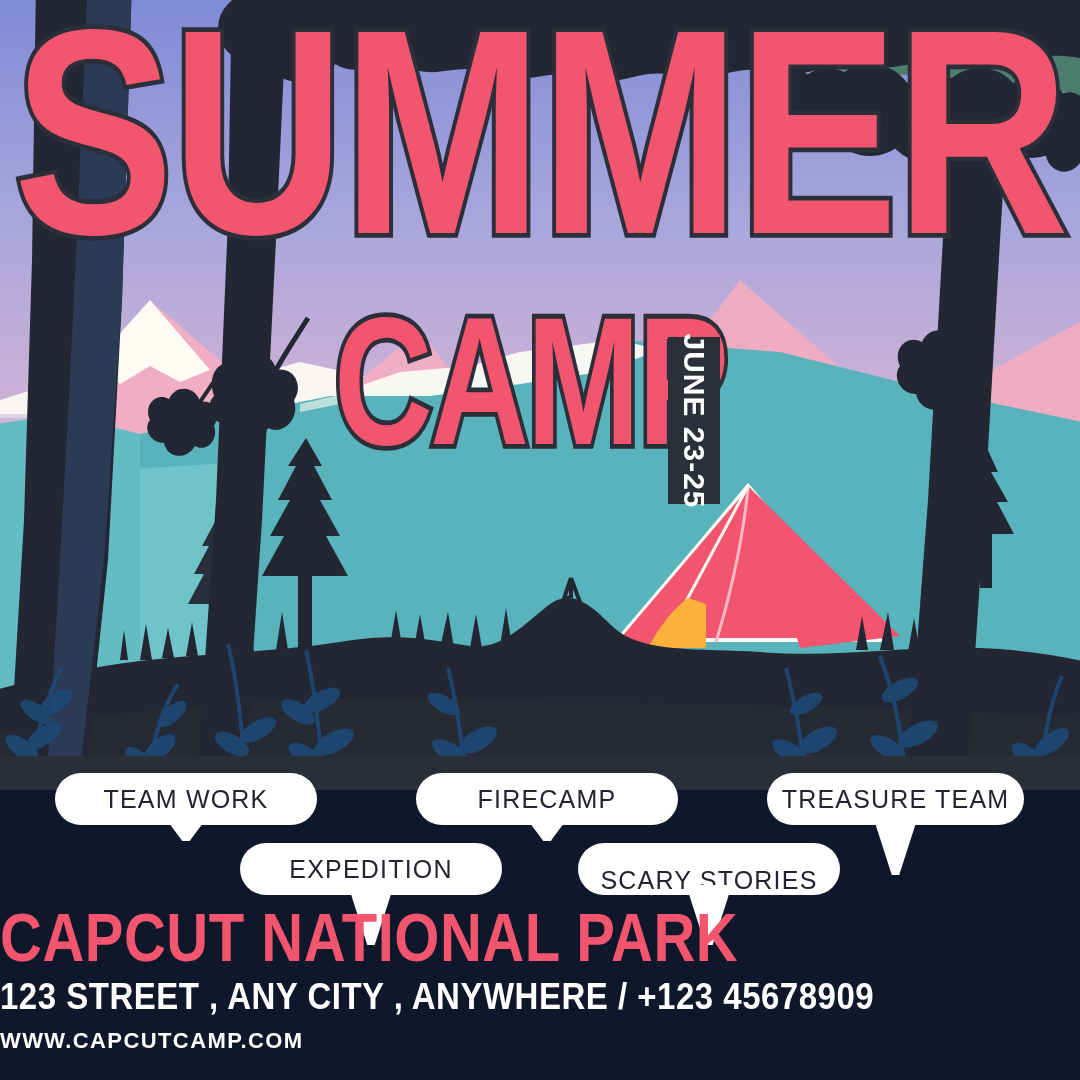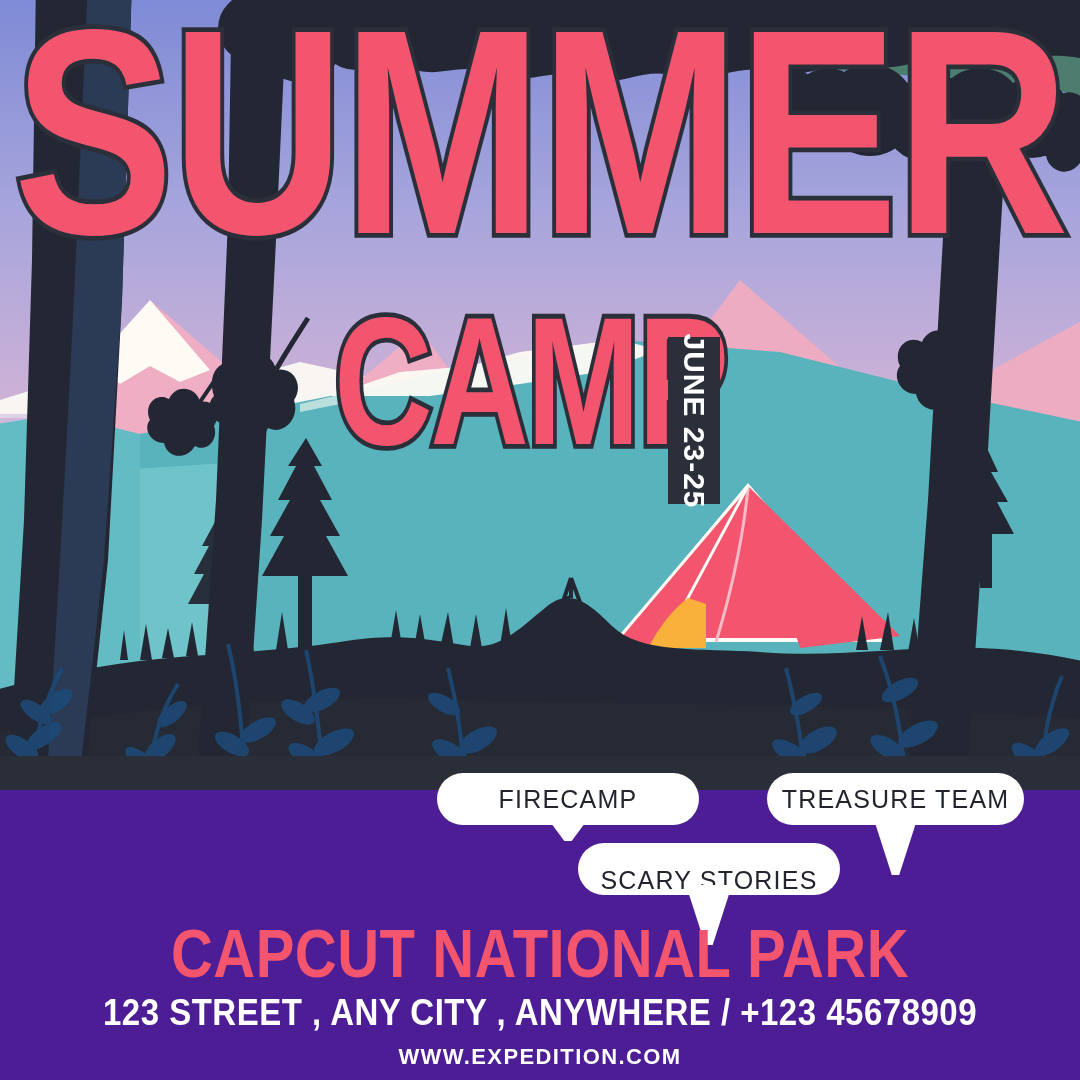--- a/index.html
+++ b/index.html
@@ -6,21 +6,21 @@
   * { margin:0; padding:0; box-sizing:border-box; }
   html, body {
     width:1080px; height:1080px;
     background:#2a2e38;
     font-family:"Liberation Sans", sans-serif;
     overflow:hidden;
   }
   #poster {
     position:relative;
     width:1080px; height:1080px;
-    background:#4c1d95;
+    background:#0f172a;
     overflow:hidden;
   }
 
   
   #scene { position:absolute; inset:0 0 auto 0; height:790px; overflow:hidden; }
   #scene svg { display:block; width:1080px; height:790px; }
 
   
   #headline {
     position:absolute; left:0; top:0; width:1080px; height:520px;
@@ -87,30 +87,29 @@
     width:46px; height:26px;
     margin-left:-23px;
     background:#ffffff;
     clip-path:polygon(0 0, 100% 0, 58% 100%, 42% 100%);
     border-bottom-left-radius:14px;
     border-bottom-right-radius:14px;
   }
   .pill-tail-long::after { height:60px; bottom:-50px; }
 
   #pill-team-work     { left:55px;  top:3px;  width:262px; }
-  #pill-firecamp      { left:437px; top:3px;  width:262px; }
+  #pill-firecamp      { left:416px; top:3px;  width:262px; }
   #pill-treasure-hunt { left:767px; top:3px;  width:257px; }
   #pill-expedition    { left:240px; top:73px; width:262px; }
   #pill-scary-stories { left:578px; top:73px; width:262px;align-items:flex-end; }
 
   
   #footer {
     position:absolute; left:0; bottom:0; width:1080px;
-    text-align:center;
-    padding-bottom:10px;
+    padding-bottom:26px;
   }
   #park-name {
     color:#f4556e;
     font-family:"Liberation Sans Narrow","Liberation Sans",sans-serif;
     font-weight:bold;
     font-size:58px;
     letter-spacing:.5px;
     transform:scaleY(1.18);
     transform-origin:center top;
     margin-bottom:14px;
@@ -343,30 +342,36 @@
   <div id="headline">
     <div class="word" id="word-summer">SUMMER</div>
     <div class="word" id="word-camp">CAMP</div>
   </div>
 
   <div id="date-badge">
     <span>JUNE 23-25</span>
   </div>
 
   <div id="pills">
+    <div class="pill" id="pill-team-work">
+      <span>TEAM WORK</span>
+    </div>
     <div class="pill" id="pill-firecamp">
       <span>FIRECAMP</span>
     </div>
     <div class="pill pill-tail-long" id="pill-treasure-hunt">
       <span>TREASURE TEAM</span>
+    </div>
+    <div class="pill pill-tail-long" id="pill-expedition">
+      <span>EXPEDITION</span>
     </div>
     <div class="pill pill-tail-long" id="pill-scary-stories">
       <span>SCARY STORIES</span>
     </div>
   </div>
 
   <div id="footer">
     <div id="park-name">CAPCUT NATIONAL PARK</div>
     <div id="address">123 STREET , ANY CITY , ANYWHERE / +123 45678909</div>
-    <div id="website">WWW.EXPEDITION.COM</div>
+    <div id="website">WWW.CAPCUTCAMP.COM</div>
   </div>
 
 </div>
 
 </body></html>

